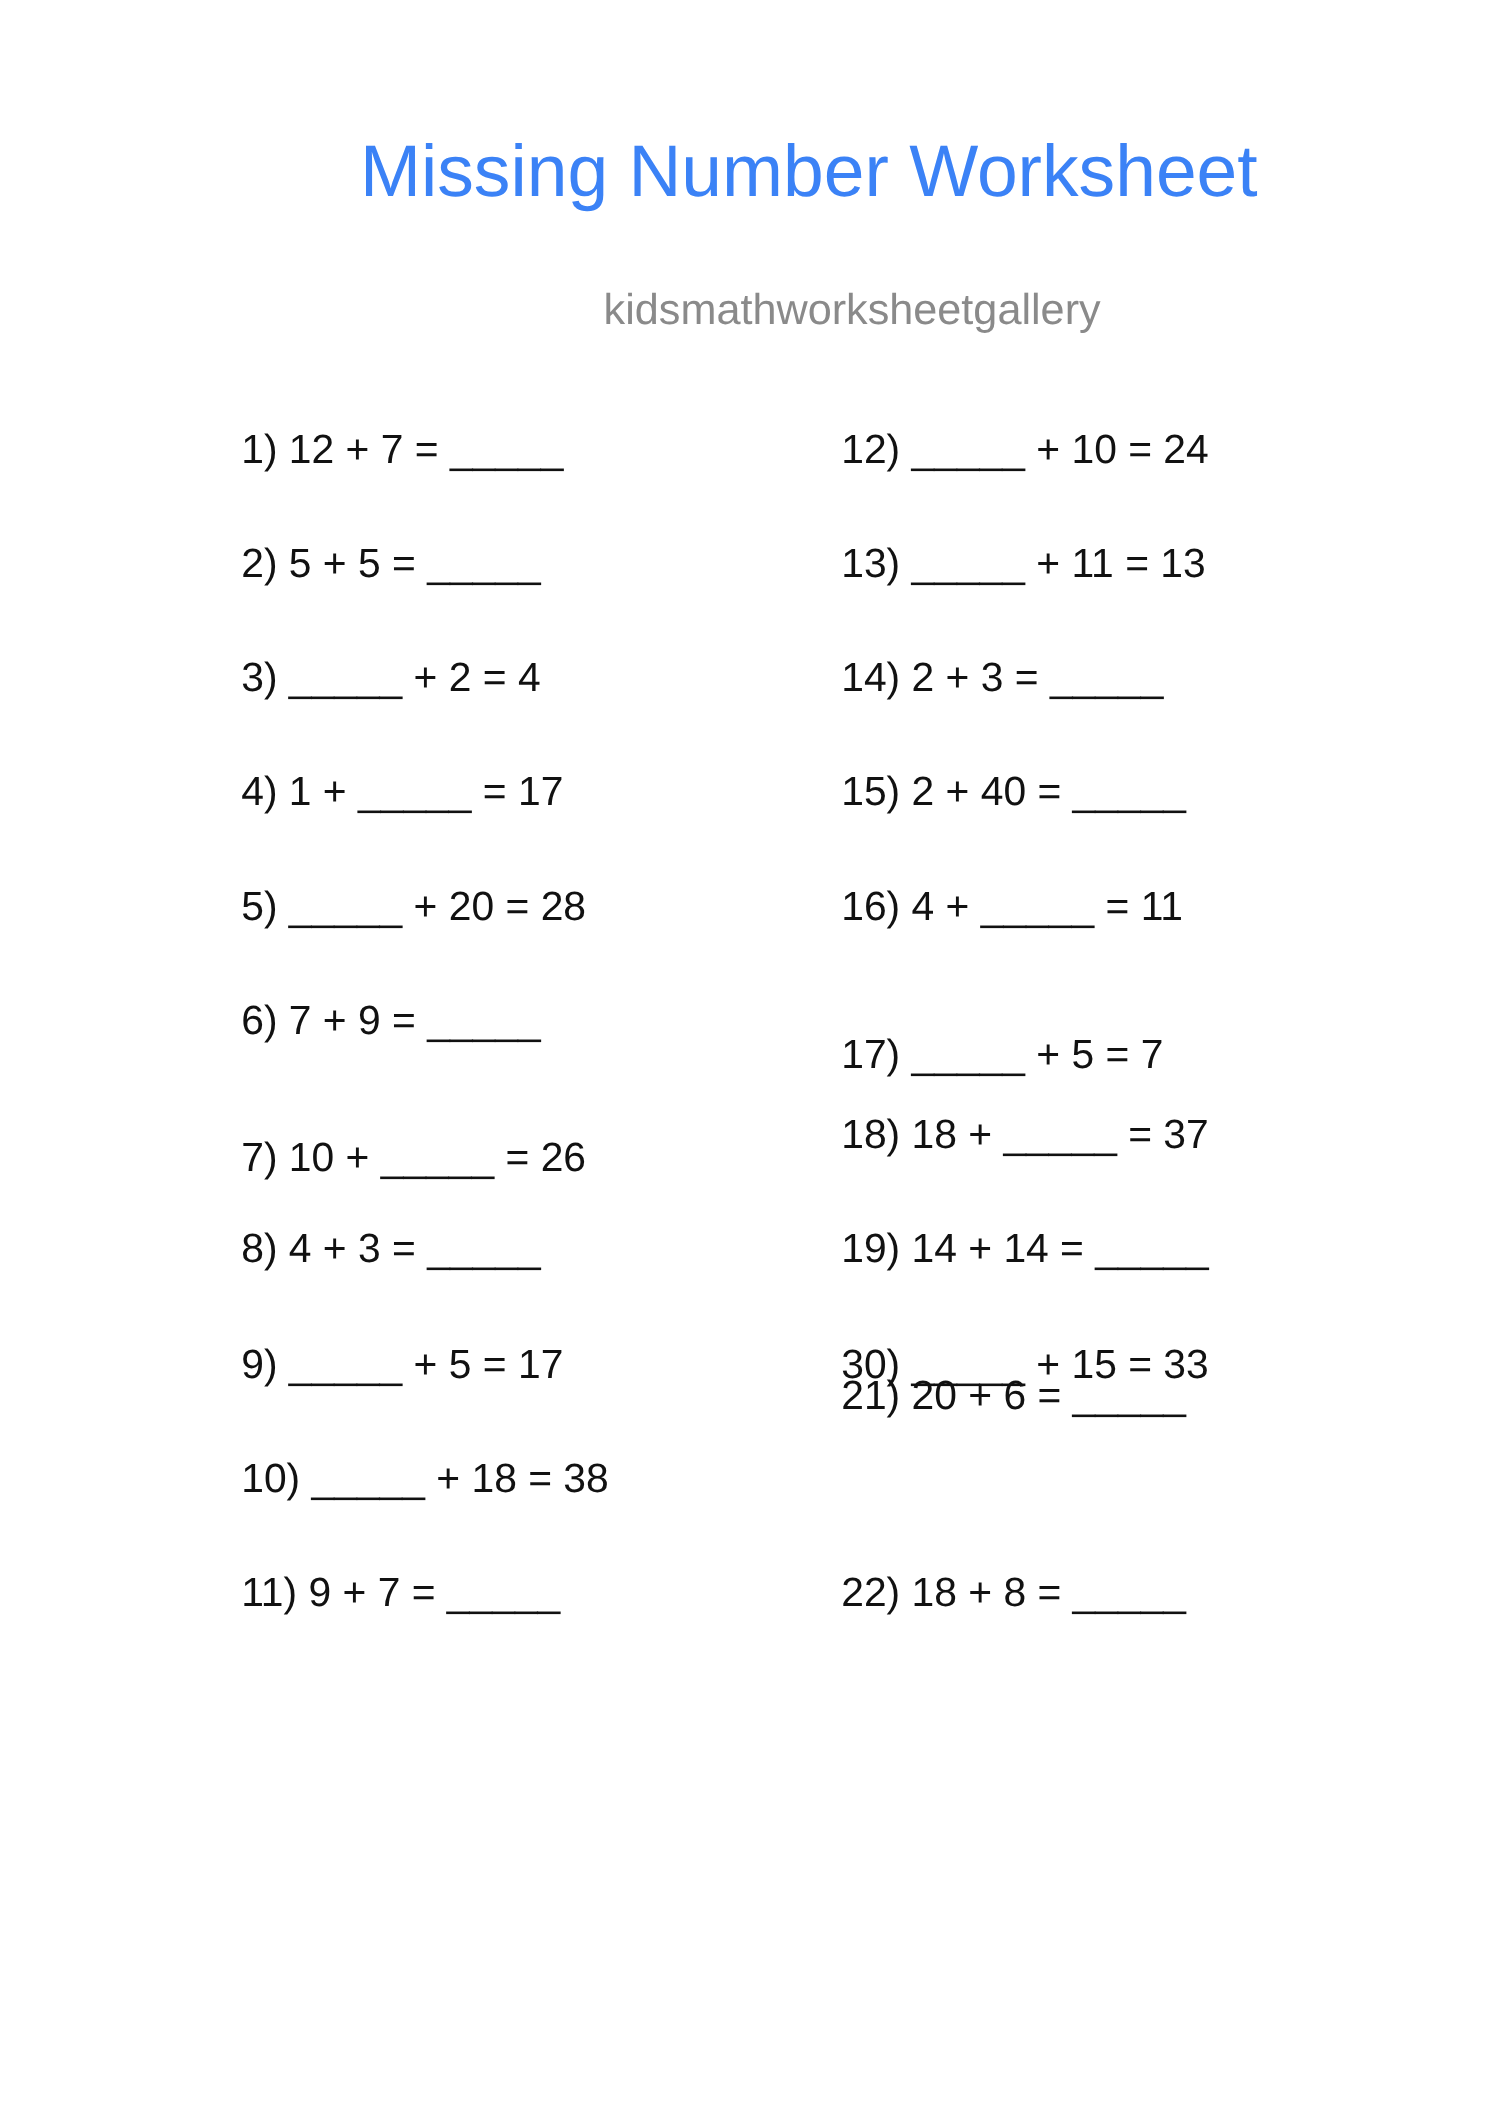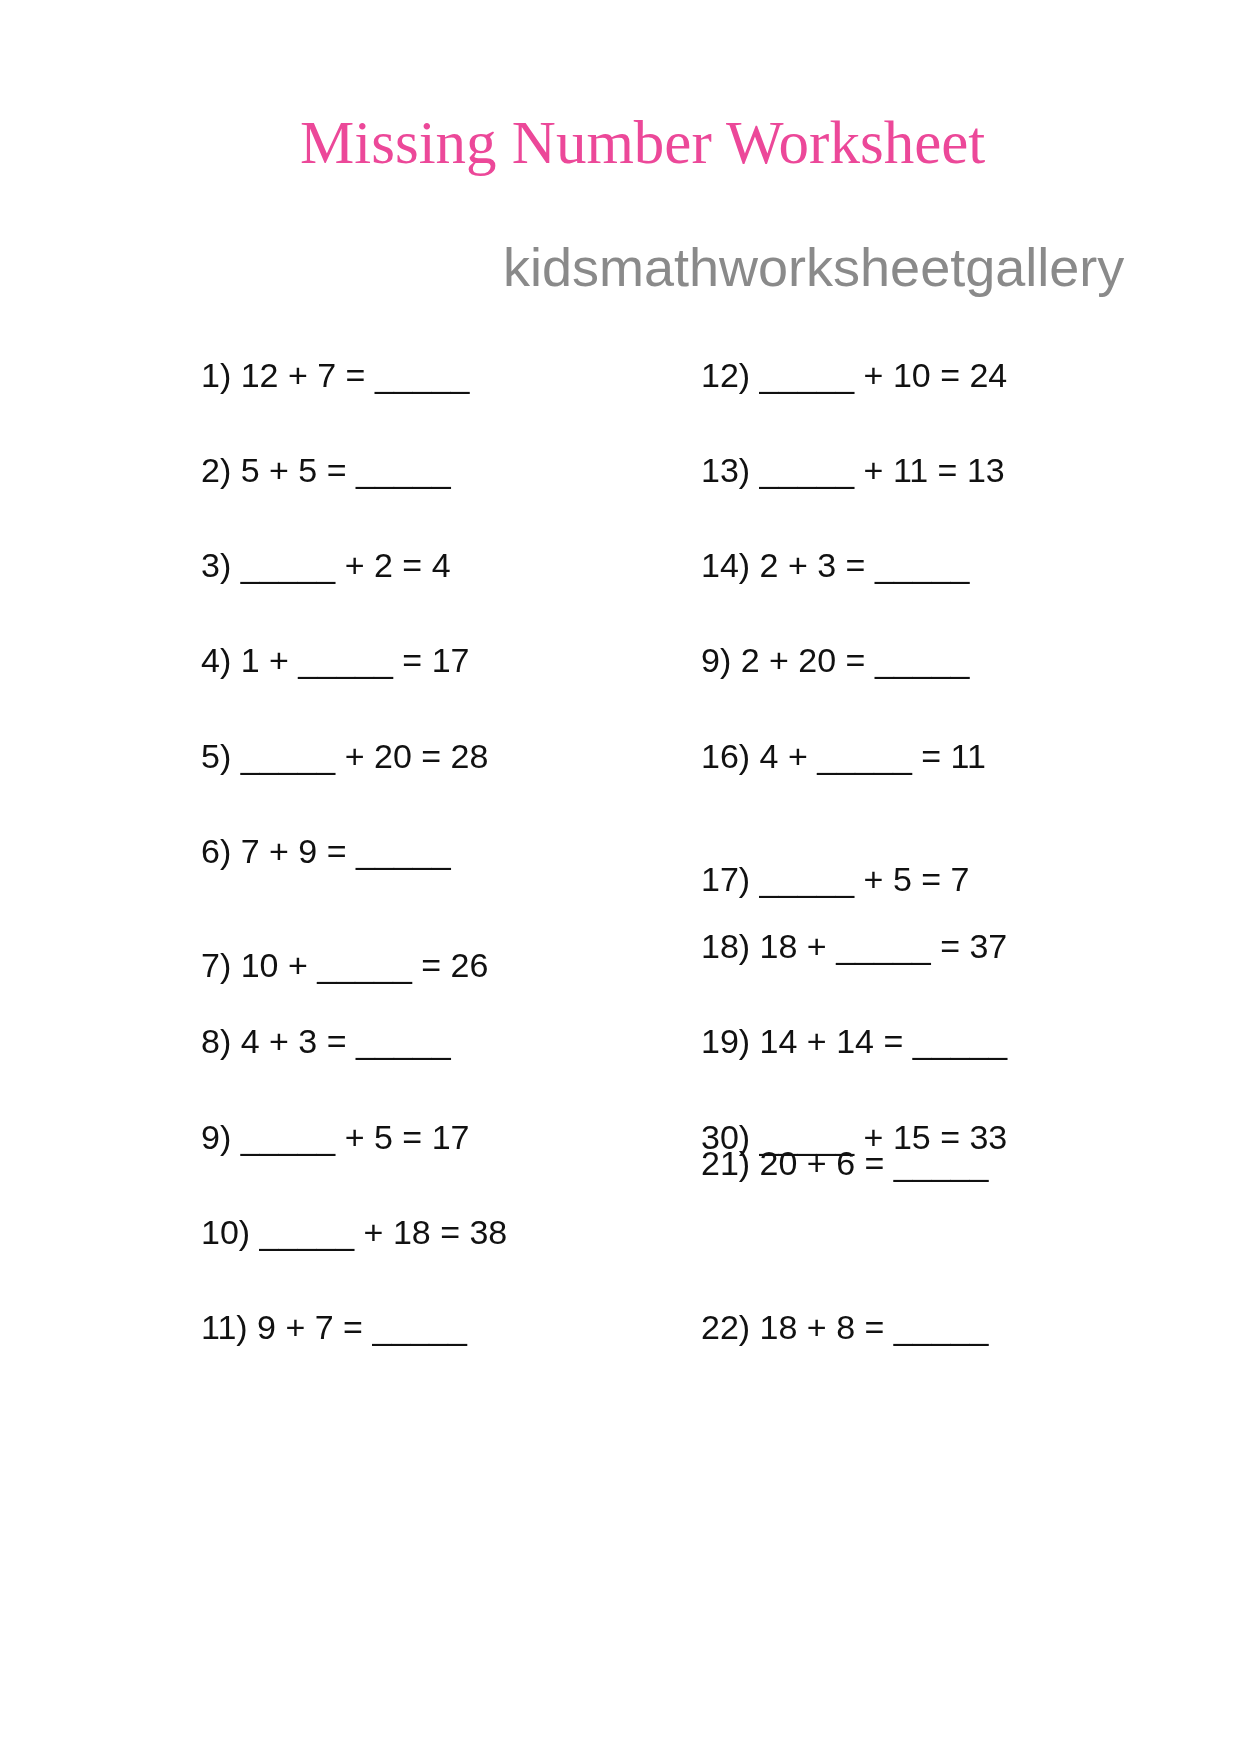--- a/index.html
+++ b/index.html
@@ -1,19 +1,19 @@
 <!DOCTYPE html>
 <html><head>
 <meta charset="utf-8">
 <style>
   html, body { margin: 0; padding: 0; background: #ffffff; }
   body { width: 1240px; height: 1754px; position: relative; overflow: hidden;
          font-family: "Liberation Sans", sans-serif; color: #111111; }
-  .title { position: absolute; left: 300px; top: 112px; font-size: 61px; line-height: 1; white-space: nowrap; color: #ec4899; font-family: Liberation Serif, serif; }
-  .subtitle { position: absolute; left: 503px; top: 240px; font-size: 54px; line-height: 1; white-space: nowrap; color: #8a8a8a; }
+  .title { position: absolute; left: 300px; top: 112px; font-size: 61px; line-height: 1; white-space: nowrap; color: #3b82f6; }
+  .subtitle { position: absolute; left: 503px; top: 240px; font-size: 36px; line-height: 1; white-space: nowrap; color: #8a8a8a; }
   .col { position: absolute; top: 0; }
   .col.left { left: 201px; }
   .col.right { left: 701px; }
   .problem { position: absolute; left: 0; font-size: 34px; line-height: 1; white-space: nowrap; color: #111; }
 </style>
 </head>
 <body>
 
 <div>
   <div class="title">Missing Number Worksheet</div>
@@ -30,21 +30,21 @@
     <div class="problem" style="top:1024px">8) 4 + 3 = _____</div>
     <div class="problem" style="top:1120px">9) _____ + 5 = 17</div>
     <div class="problem" style="top:1215px">10) _____ + 18 = 38</div>
     <div class="problem" style="top:1310px">11) 9 + 7 = _____</div>
   </div>
 
   <div class="col right">
     <div class="problem" style="top:358px">12) _____ + 10 = 24</div>
     <div class="problem" style="top:453px">13) _____ + 11 = 13</div>
     <div class="problem" style="top:548px">14) 2 + 3 = _____</div>
-    <div class="problem" style="top:643px">9) 2 + 20 = _____</div>
+    <div class="problem" style="top:643px">15) 2 + 40 = _____</div>
     <div class="problem" style="top:739px">16) 4 + _____ = 11</div>
     <div class="problem" style="top:862px">17) _____ + 5 = 7</div>
     <div class="problem" style="top:929px">18) 18 + _____ = 37</div>
     <div class="problem" style="top:1024px">19) 14 + 14 = _____</div>
     <div class="problem" style="top:1120px">30) _____ + 15 = 33</div>
     <div class="problem" style="top:1146px">21) 20 + 6 = _____</div>
     <div class="problem" style="top:1310px">22) 18 + 8 = _____</div>
   </div>
 </div>
 

